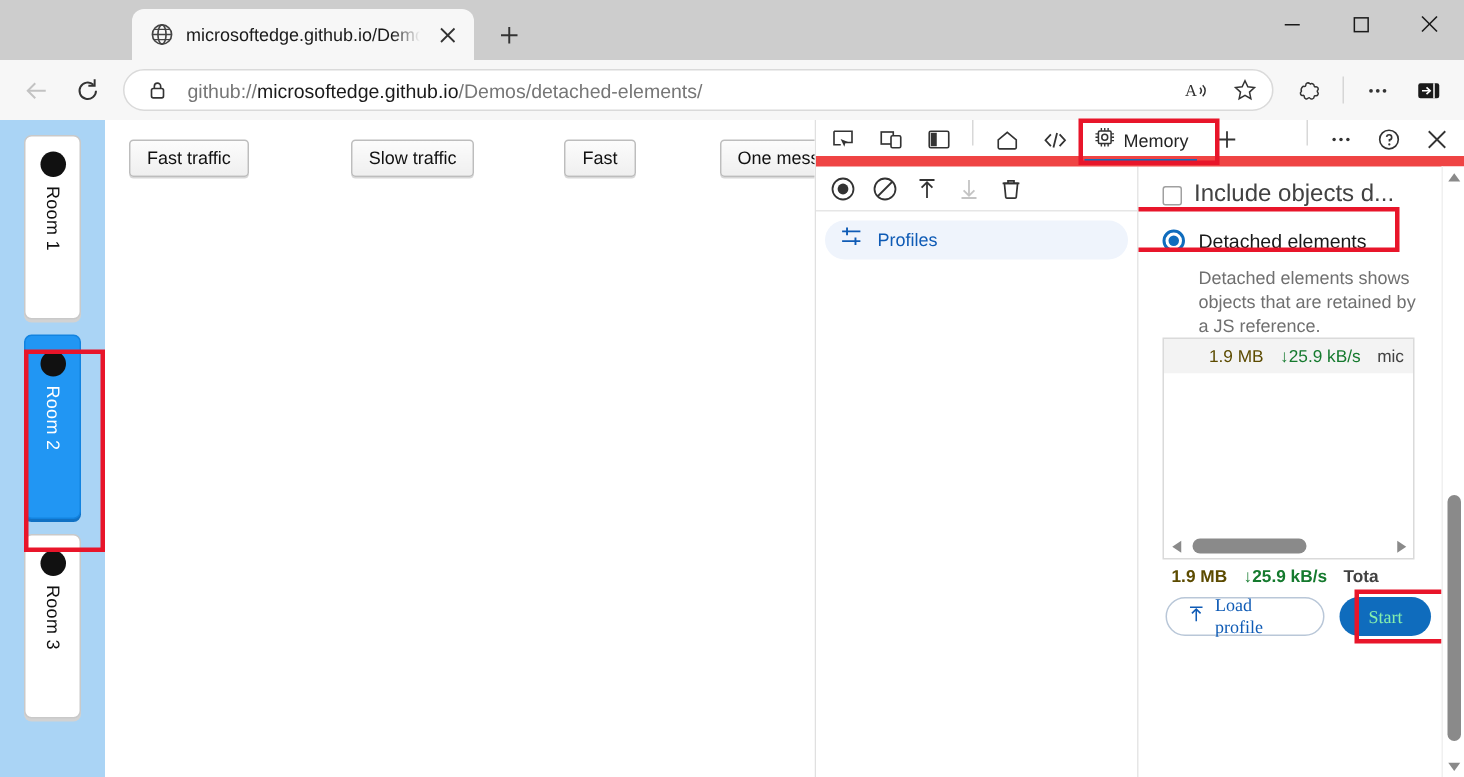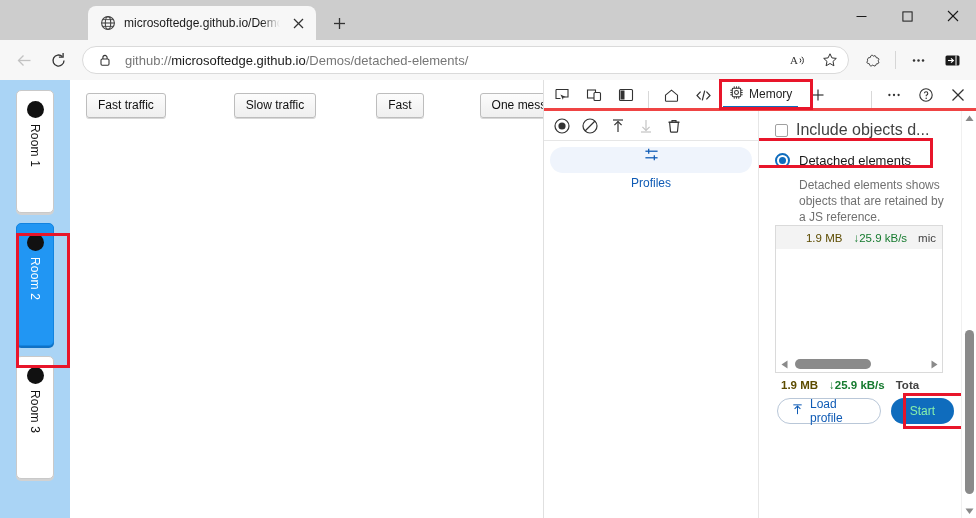--- a/index.html
+++ b/index.html
@@ -110,22 +110,22 @@
 
   
   .hl { position: absolute; border: 3px solid #e8152a; pointer-events: none; }
 
   
   .devtools {
     flex: 1; background: #ffffff; display: flex; flex-direction: column;
     border-left: 1px solid #e0e0e0;
   }
   .dt-tabbar {
-    height: 31px; display: flex; align-items: flex-end;
-    padding: 0 4px; gap: 4px; border-bottom: 3px solid #ef4444; position: relative;
+    height: 31px; display: flex; align-items: flex-start;
+    padding: 0 4px; gap: 4px; border-bottom: 7px solid #ef4444; position: relative;
   }
   .dt-icon-btn {
     width: 28px; height: 26px; display: flex;
     align-items: center; justify-content: center; border-radius: 3px; flex: 0 0 28px;
   }
   .dt-vsep { width: 1px; height: 17px; background: #d8d8d8; margin: 0 4px; flex: 0 0 1px; }
   .dt-tab {
     height: 28px; display: flex; align-items: center; gap: 5px;
     padding: 0 8px; position: relative; border-radius: 3px 3px 0 0;
   }
@@ -139,21 +139,21 @@
   .dt-split { flex: 1; display: flex; min-height: 0; }
   .dt-left { width: 215px; flex: 0 0 215px; border-right: 1px solid #e6e6e6; display: flex; flex-direction: column; }
   .dt-actionbar {
     height: 30px; display: flex; align-items: center;
     padding: 0 6px; gap: 5px; border-bottom: 1px solid #e6e6e6;
   }
   .dt-act { width: 23px; height: 23px; display: flex; align-items: center; justify-content: center; flex: 0 0 23px; }
   .dt-list { padding: 6px 6px 0 6px; }
   .dt-list-item {
     height: 26px; display: flex; align-items: center; gap: 10px;
-    padding: 0 10px; border-radius: 13px; background: #eff4fc; flex-direction: column;
+    padding: 0 10px; border-radius: 13px; background: #eff4fc;
   }
   .dt-list-label { font-size: 12px; color: #0f5bb5; }
 
   .dt-right { flex: 1; display: flex; flex-direction: column; min-width: 0; position: relative; }
   .dt-right-inner { flex: 1; padding: 8px 22px 0 16px; overflow: hidden; position: relative; }
 
   .opt-row { display: flex; align-items: center; gap: 8px; height: 22px; }
   .checkbox { width: 13px; height: 13px; border: 1px solid #a0a0a0; border-radius: 2px; background: #fff; flex: 0 0 13px; }
   .opt-text { font-size: 16px; color: #424242; white-space: nowrap; }
   .radio-row { display: flex; align-items: center; gap: 9px; height: 24px; margin-top: 7px; }
@@ -183,21 +183,21 @@
   .vmlist-body { flex: 1; background: #fff; }
   .hscroll { height: 16px; background: #ffffff; display: flex; align-items: center; padding: 0 2px; }
   .hs-arrow { width: 13px; flex: 0 0 13px; display: flex; align-items: center; justify-content: center; }
   .hs-track { flex: 1; height: 16px; position: relative; }
   .hs-thumb { position: absolute; left: 4px; top: 3px; width: 76px; height: 10px; border-radius: 5px; background: #8a8a8a; }
 
   .vm-footer {
     display: flex; align-items: center; gap: 11px; padding: 6px 0 0 6px;
     font-size: 11.5px; white-space: nowrap; font-weight: bold;
   }
-  .dt-buttons { display: flex; align-items: center; gap: 10px; margin-top: 7px; padding-left: 2px; position: relative; }
+  .dt-buttons { display: flex; align-items: center; gap: 10px; margin-top: 7px; padding-left: 2px; position: relative; font-family: Liberation Serif, serif; }
   .btn-outline {
     height: 26px; border: 1px solid #b9c7d8; border-radius: 13px;
     background: #fff; display: inline-flex; align-items: center; gap: 6px;
     padding: 0 13px; font-size: 12px; color: #0f5bb5;
   }
   .btn-primary {
     height: 26px; border-radius: 13px; background: #0f6cbd;
     display: inline-flex; align-items: center; justify-content: center;
     padding: 0 19px; font-size: 12px; color: #86efac; border: none;
   }

